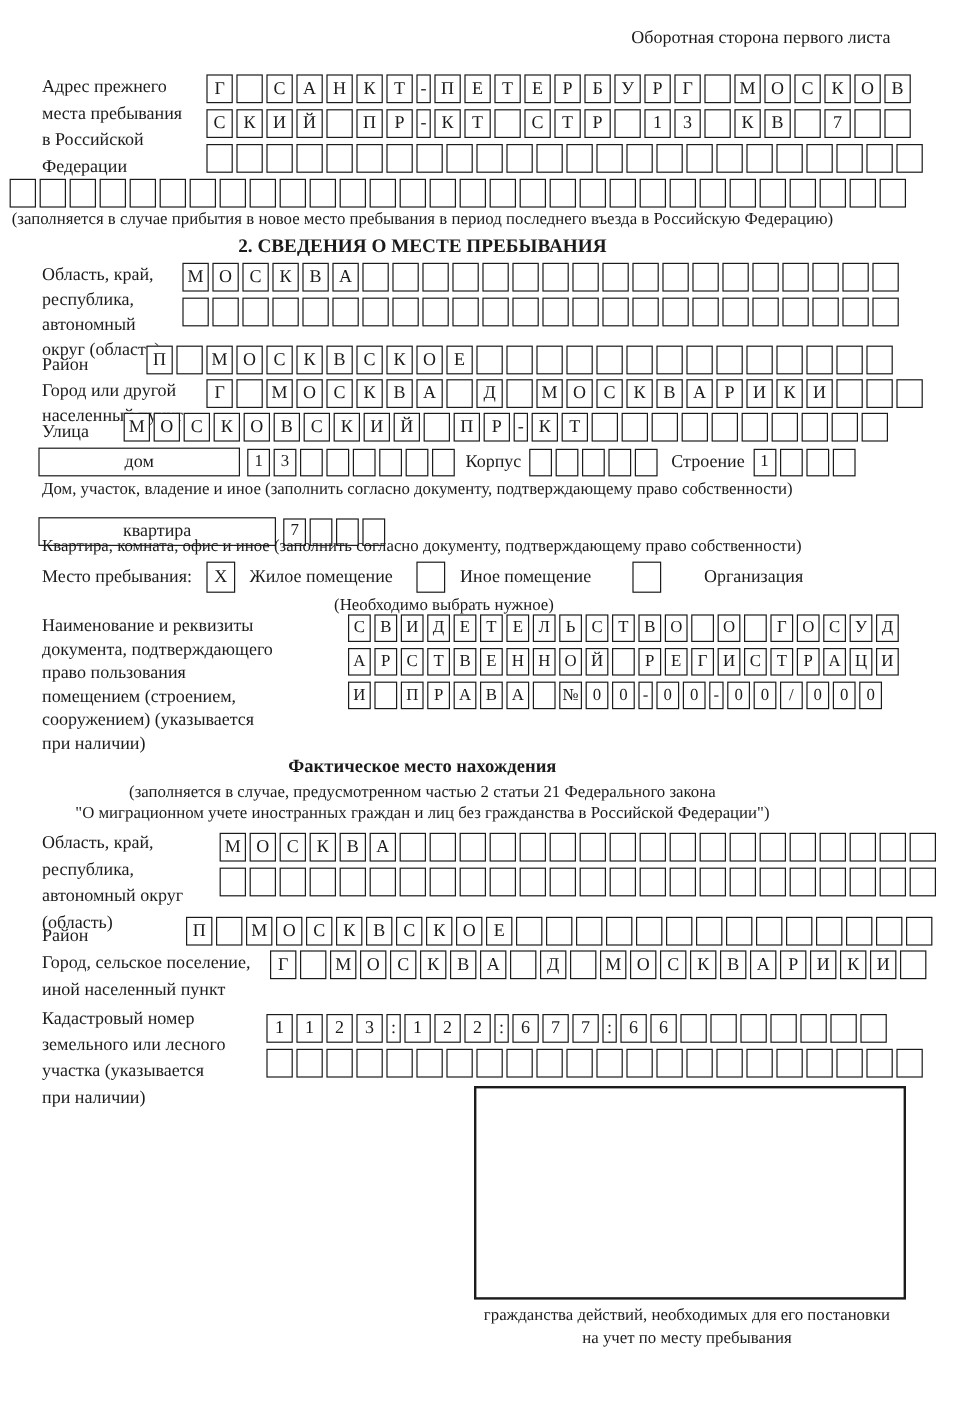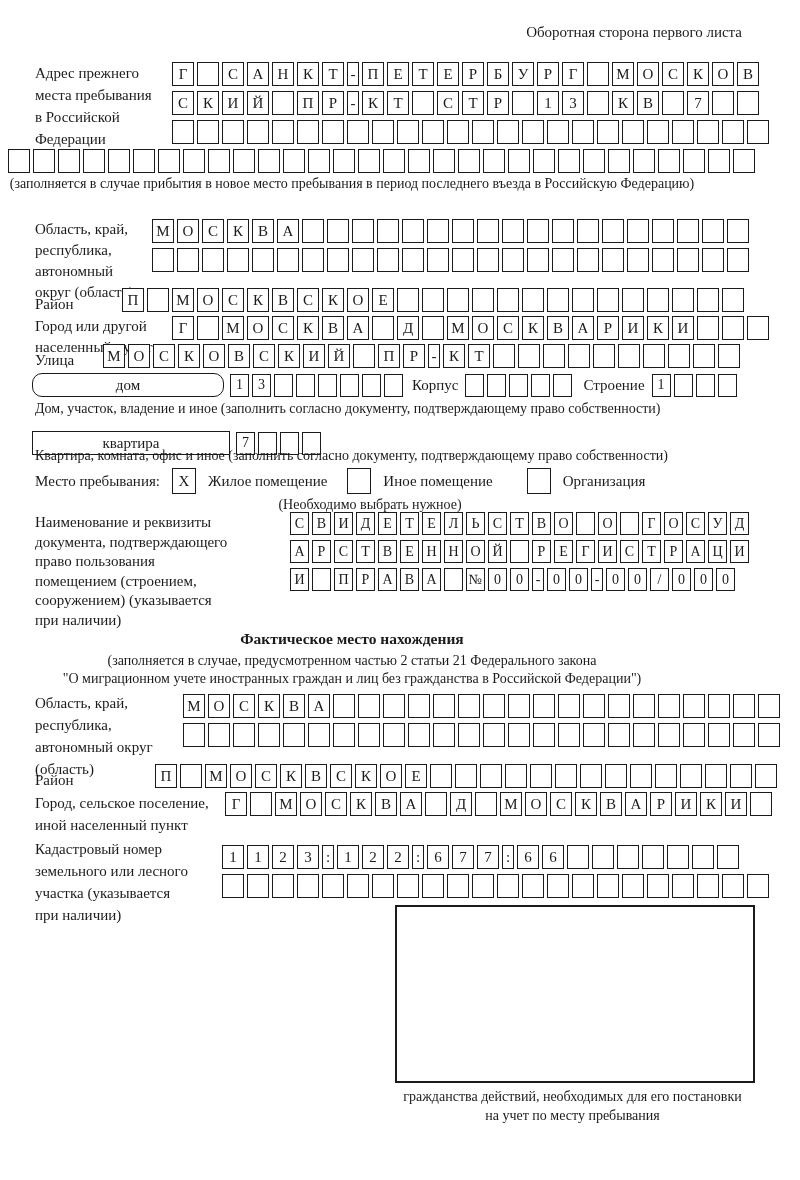--- a/index.html
+++ b/index.html
@@ -144,20 +144,21 @@
       <span class="cell"></span>
       <span class="cell"></span>
       <span class="cell"></span>
       <span class="cell"></span>
       <span class="cell"></span>
       <span class="cell"></span>
       <span class="cell"></span>
     </div>
   <div class="abs cap center" style="top:176px;">(заполняется в случае прибытия в новое место пребывания в период последнего въезда в Российскую Федерацию)</div>
 
+  <div class="abs center bold" style="top:197px;font-size:16px;">2. СВЕДЕНИЯ О МЕСТЕ ПРЕБЫВАНИЯ</div>
 
   <div class="abs lbl tight" style="left:35px;top:219px;">
       <div>Область, край,</div>
       <div>республика,</div>
       <div>автономный</div>
       <div>округ (область)</div>
     </div>
   <div class="abs row" style="left:152px;top:219px;">
       <span class="cell">М</span>
       <span class="cell">О</span>
@@ -295,21 +296,21 @@
       <span class="cell"></span>
       <span class="cell"></span>
       <span class="cell"></span>
       <span class="cell"></span>
       <span class="cell"></span>
       <span class="cell"></span>
       <span class="cell"></span>
     </div>
 
   <div class="abs inline-row" style="left:32px;top:373px;">
-    <div class="label-box" style="width:192px;border-radius:10px;">дом</div>
+    <div class="label-box" style="width:168px;">дом</div>
     <div class="row sm" style="margin-left:6px;">
         <span class="cell">1</span>
         <span class="cell">3</span>
         <span class="cell"></span>
         <span class="cell"></span>
         <span class="cell"></span>
         <span class="cell"></span>
         <span class="cell"></span>
         <span class="cell"></span>
       </div>
@@ -342,21 +343,21 @@
   </div>
   <div class="abs cap" style="left:35px;top:448px;">Квартира, комната, офис и иное (заполнить согласно документу, подтверждающему право собственности)</div>
 
   <div class="abs inline-row" style="left:35px;top:468px;gap:12px;">
     <span class="inline-lbl">Место пребывания:</span>
     <span class="checkbox">X</span>
     <span class="inline-lbl">Жилое помещение</span>
     <span class="checkbox" style="margin-left:8px;"></span>
     <span class="inline-lbl">Иное помещение</span>
     <span class="checkbox" style="margin-left:22px;"></span>
-    <span class="inline-lbl" style="margin-left:0;">Организация</span>
+    <span class="inline-lbl" style="margin-left:24px;">Организация</span>
   </div>
   <div class="abs cap" style="left:150px;top:497px;width:440px;text-align:center;">(Необходимо выбрать нужное)</div>
 
   <div class="abs lbl vtight" style="left:35px;top:513px;">
       <div>Наименование и реквизиты</div>
       <div>документа, подтверждающего</div>
       <div>право пользования</div>
       <div>помещением (строением,</div>
       <div>сооружением) (указывается</div>
       <div>при наличии)</div>

